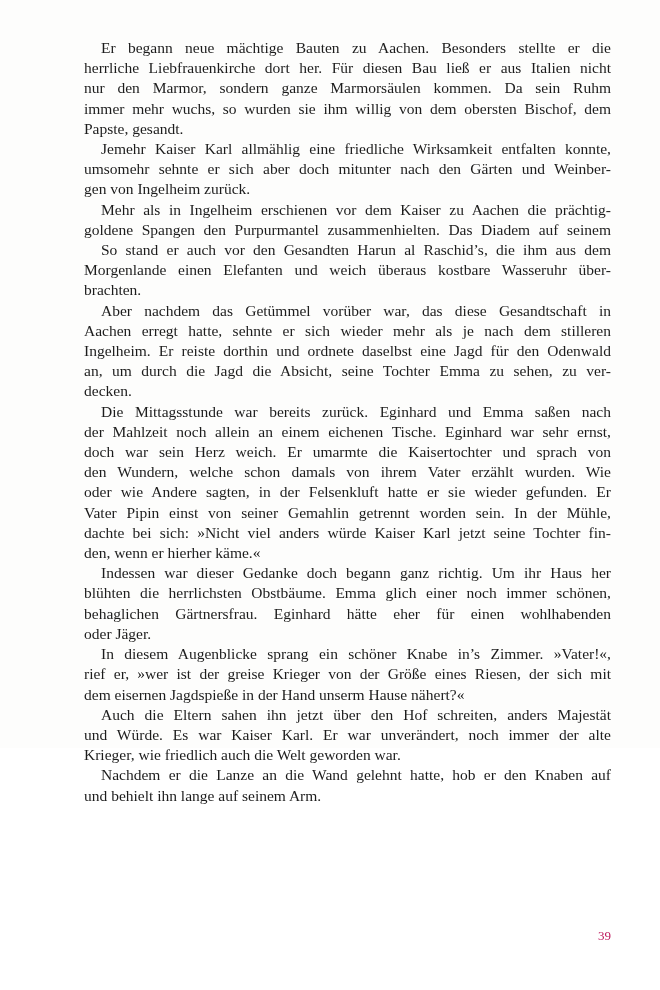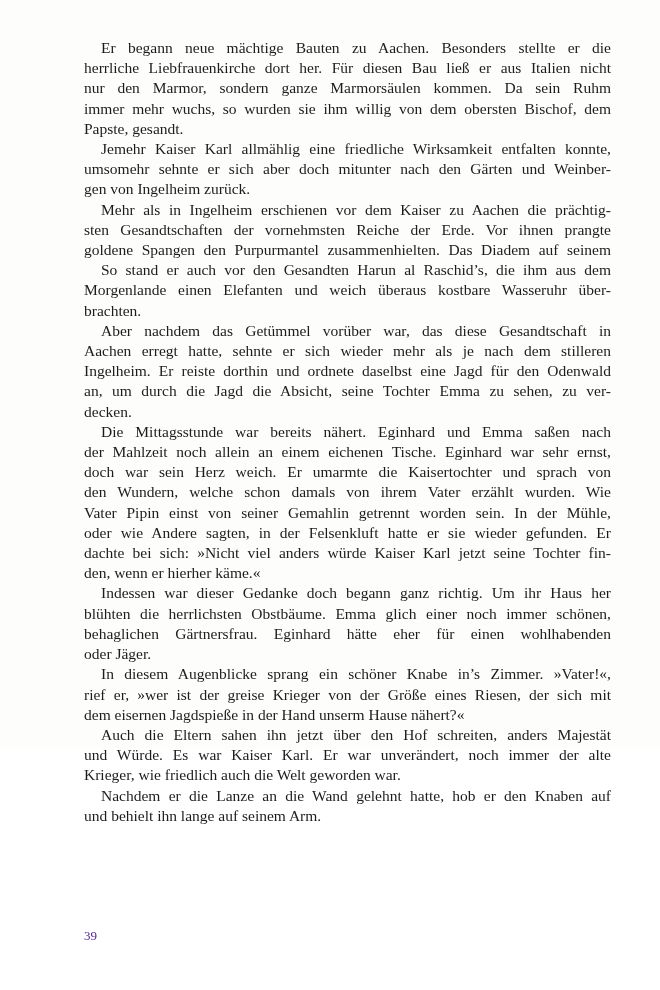--- a/index.html
+++ b/index.html
@@ -32,23 +32,24 @@
     text-align: justify;
     text-align-last: justify;
   }
   .line.end { text-align-last: left; }
   .line.first { text-indent: 17px; }
   .folio {
     position: absolute;
     top: 928px;
     left: 84px;
     width: 527px;
+    text-align: right;
     font-size: 13px;
     line-height: 16px;
-    color: #4c1d95;
+    color: #be185d;
   }
 </style>
 </head>
 <body>
 
 <div class="page">
   <div class="text-block">
       <div class="para">
         <div class="line first">Er begann neue mächtige Bauten zu Aachen. Besonders stellte er die</div>
         <div class="line">herrliche Liebfrauenkirche dort her. Für diesen Bau ließ er aus Italien nicht</div>
@@ -56,42 +57,41 @@
         <div class="line">immer mehr wuchs, so wurden sie ihm willig von dem obersten Bischof, dem</div>
         <div class="line end">Papste, gesandt.</div>
       </div>
       <div class="para">
         <div class="line first">Jemehr Kaiser Karl allmählig eine friedliche Wirksamkeit entfalten konnte,</div>
         <div class="line">umsomehr sehnte er sich aber doch mitunter nach den Gärten und Weinber-</div>
         <div class="line end">gen von Ingelheim zurück.</div>
       </div>
       <div class="para">
         <div class="line first">Mehr als in Ingelheim erschienen vor dem Kaiser zu Aachen die prächtig-</div>
-        <div class="line">sten Gesandtschaften der vornehmsten Reiche der Erde. Vor ihnen prangte</div>
         <div class="line">goldene Spangen den Purpurmantel zusammenhielten. Das Diadem auf seinem</div>
       </div>
       <div class="para">
         <div class="line first">So stand er auch vor den Gesandten Harun al Raschid’s, die ihm aus dem</div>
         <div class="line">Morgenlande einen Elefanten und weich überaus kostbare Wasseruhr über-</div>
         <div class="line end">brachten.</div>
       </div>
       <div class="para">
         <div class="line first">Aber nachdem das Getümmel vorüber war, das diese Gesandtschaft in</div>
         <div class="line">Aachen erregt hatte, sehnte er sich wieder mehr als je nach dem stilleren</div>
         <div class="line">Ingelheim. Er reiste dorthin und ordnete daselbst eine Jagd für den Odenwald</div>
         <div class="line">an, um durch die Jagd die Absicht, seine Tochter Emma zu sehen, zu ver-</div>
         <div class="line end">decken.</div>
       </div>
       <div class="para">
-        <div class="line first">Die Mittagsstunde war bereits nähert. Eginhard und Emma saßen nach</div>
+        <div class="line first">Die Mittagsstunde war bereits zurück. Eginhard und Emma saßen nach</div>
         <div class="line">der Mahlzeit noch allein an einem eichenen Tische. Eginhard war sehr ernst,</div>
         <div class="line">doch war sein Herz weich. Er umarmte die Kaisertochter und sprach von</div>
         <div class="line">den Wundern, welche schon damals von ihrem Vater erzählt wurden. Wie</div>
+        <div class="line">oder wie Andere sagten, in der Felsenkluft hatte er sie wieder gefunden. Er</div>
         <div class="line">Vater Pipin einst von seiner Gemahlin getrennt worden sein. In der Mühle,</div>
-        <div class="line">oder wie Andere sagten, in der Felsenkluft hatte er sie wieder gefunden. Er</div>
         <div class="line">dachte bei sich: »Nicht viel anders würde Kaiser Karl jetzt seine Tochter fin-</div>
         <div class="line end">den, wenn er hierher käme.«</div>
       </div>
       <div class="para">
         <div class="line first">Indessen war dieser Gedanke doch begann ganz richtig. Um ihr Haus her</div>
         <div class="line">blühten die herrlichsten Obstbäume. Emma glich einer noch immer schönen,</div>
         <div class="line">behaglichen Gärtnersfrau. Eginhard hätte eher für einen wohlhabenden</div>
         <div class="line end">oder Jäger.</div>
       </div>
       <div class="para">

